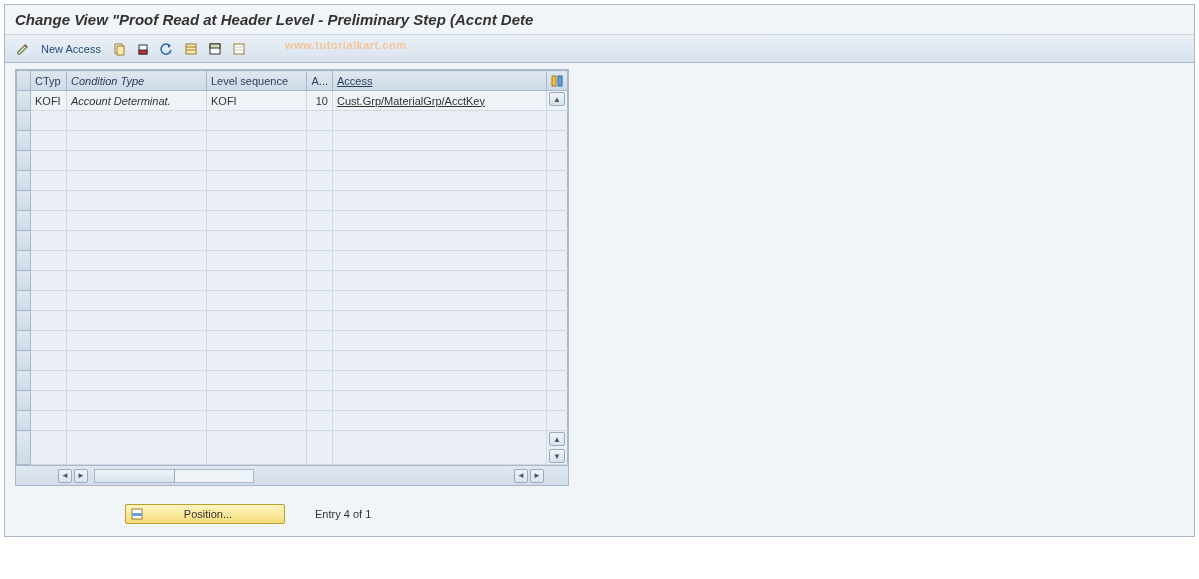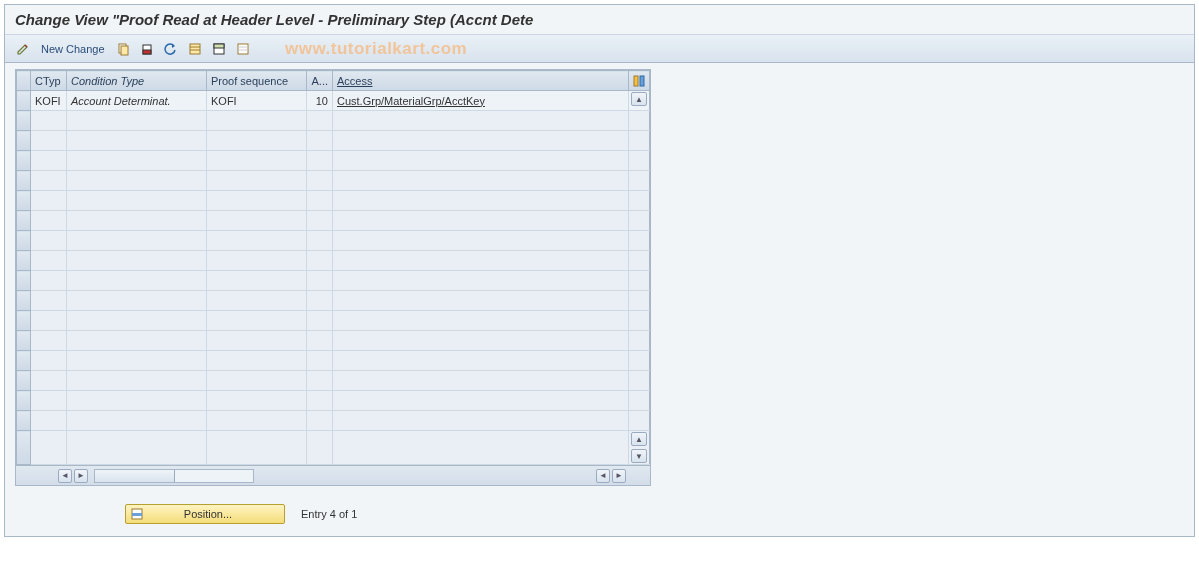--- a/index.html
+++ b/index.html
@@ -48,32 +48,32 @@
     .toolbar .text-btn {
       font-size: 11px;
       color: #2a4d7a;
       cursor: pointer;
       padding: 2px 4px;
     }
     .watermark {
       position: absolute;
       left: 280px;
       top: 4px;
-      font-size: 17px;
+      font-size: 11px;
       font-weight: bold;
       color: rgba(255, 165, 80, 0.55);
       letter-spacing: 0.5px;
       pointer-events: none;
     }
     .content {
       padding: 6px 10px 12px 10px;
       background: #f2f5f8;
     }
     .grid-wrap {
-      width: 636px;
+      width: 554px;
       border: 1px solid #a9b8c9;
       background: #e8eef5;
       position: relative;
     }
     .grid {
       display: table;
       width: 100%;
       border-collapse: collapse;
     }
     .grid-row { display: table-row; }
@@ -152,21 +152,21 @@
       background: linear-gradient(#f0f4f8, #d8e3ee);
       border-right: 1px solid #9aabc0;
     }
     .hscroll .fill { flex: 1; }
     .hscroll .nav { display: flex; gap: 2px; padding: 0 4px; }
     .hscroll .nav .scroll-btn { width: 14px; }
     .footer-row {
       display: flex;
       align-items: center;
       margin-top: 18px;
-      gap: 16px;
+      gap: 30px;
       padding-left: 110px;
     }
     .position-btn {
       display: inline-flex;
       align-items: center;
       gap: 6px;
       background: linear-gradient(#fff4c2, #f5dd7a);
       border: 1px solid #b8a030;
       border-radius: 2px;
       padding: 2px 18px 2px 4px;
@@ -205,21 +205,21 @@
   <div class="title-bar">
     <span class="title-text">Change View "Proof Read at Header Level - Preliminary Step (Accnt Dete</span>
   </div>
   <div class="toolbar">
     <span class="icon-btn">
       <svg width="14" height="14">
           <path d="M2 10 L9 3 L11 5 L4 12 L2 12 Z" fill="none" stroke="#6a7a30" stroke-width="1.2"></path>
           <path d="M9 3 L11 5" stroke="#a03030" stroke-width="1.2"></path>
         </svg>
     </span>
-    <span class="text-btn">New Change</span>
+    <span class="text-btn">New Access</span>
     <span class="icon-btn">
       <svg width="14" height="14">
           <rect x="3" y="2" width="7" height="9" fill="#fff" stroke="#9a7a30"></rect>
           <rect x="5" y="4" width="7" height="9" fill="#ffe9a8" stroke="#9a7a30"></rect>
         </svg>
     </span>
     <span class="icon-btn">
       <svg width="14" height="14">
           <rect x="3" y="3" width="8" height="9" fill="#fff" stroke="#333"></rect>
           <rect x="3" y="8" width="8" height="4" fill="#c03030" stroke="#333"></rect>
@@ -252,21 +252,21 @@
     <span class="watermark">www.tutorialkart.com</span>
   </div>
 
   <div class="content">
     <div class="grid-wrap">
       <div class="grid">
         <div class="grid-row header">
           <div class="cell row-selector"></div>
           <div class="cell col-ctyp">CTyp</div>
           <div class="cell col-condtype">Condition Type</div>
-          <div class="cell col-accseq">Proof sequence</div>
+          <div class="cell col-accseq">Level sequence</div>
           <div class="cell col-a">A...</div>
           <div class="cell col-access">Access</div>
           <div class="cell col-config">
             <svg width="12" height="12">
                 <rect x="1" y="1" width="4" height="10" fill="#f7c040" stroke="#9a7a30"></rect>
                 <rect x="7" y="1" width="4" height="10" fill="#6aa0d8" stroke="#2a6aa8"></rect>
               </svg>
           </div>
         </div>
 

